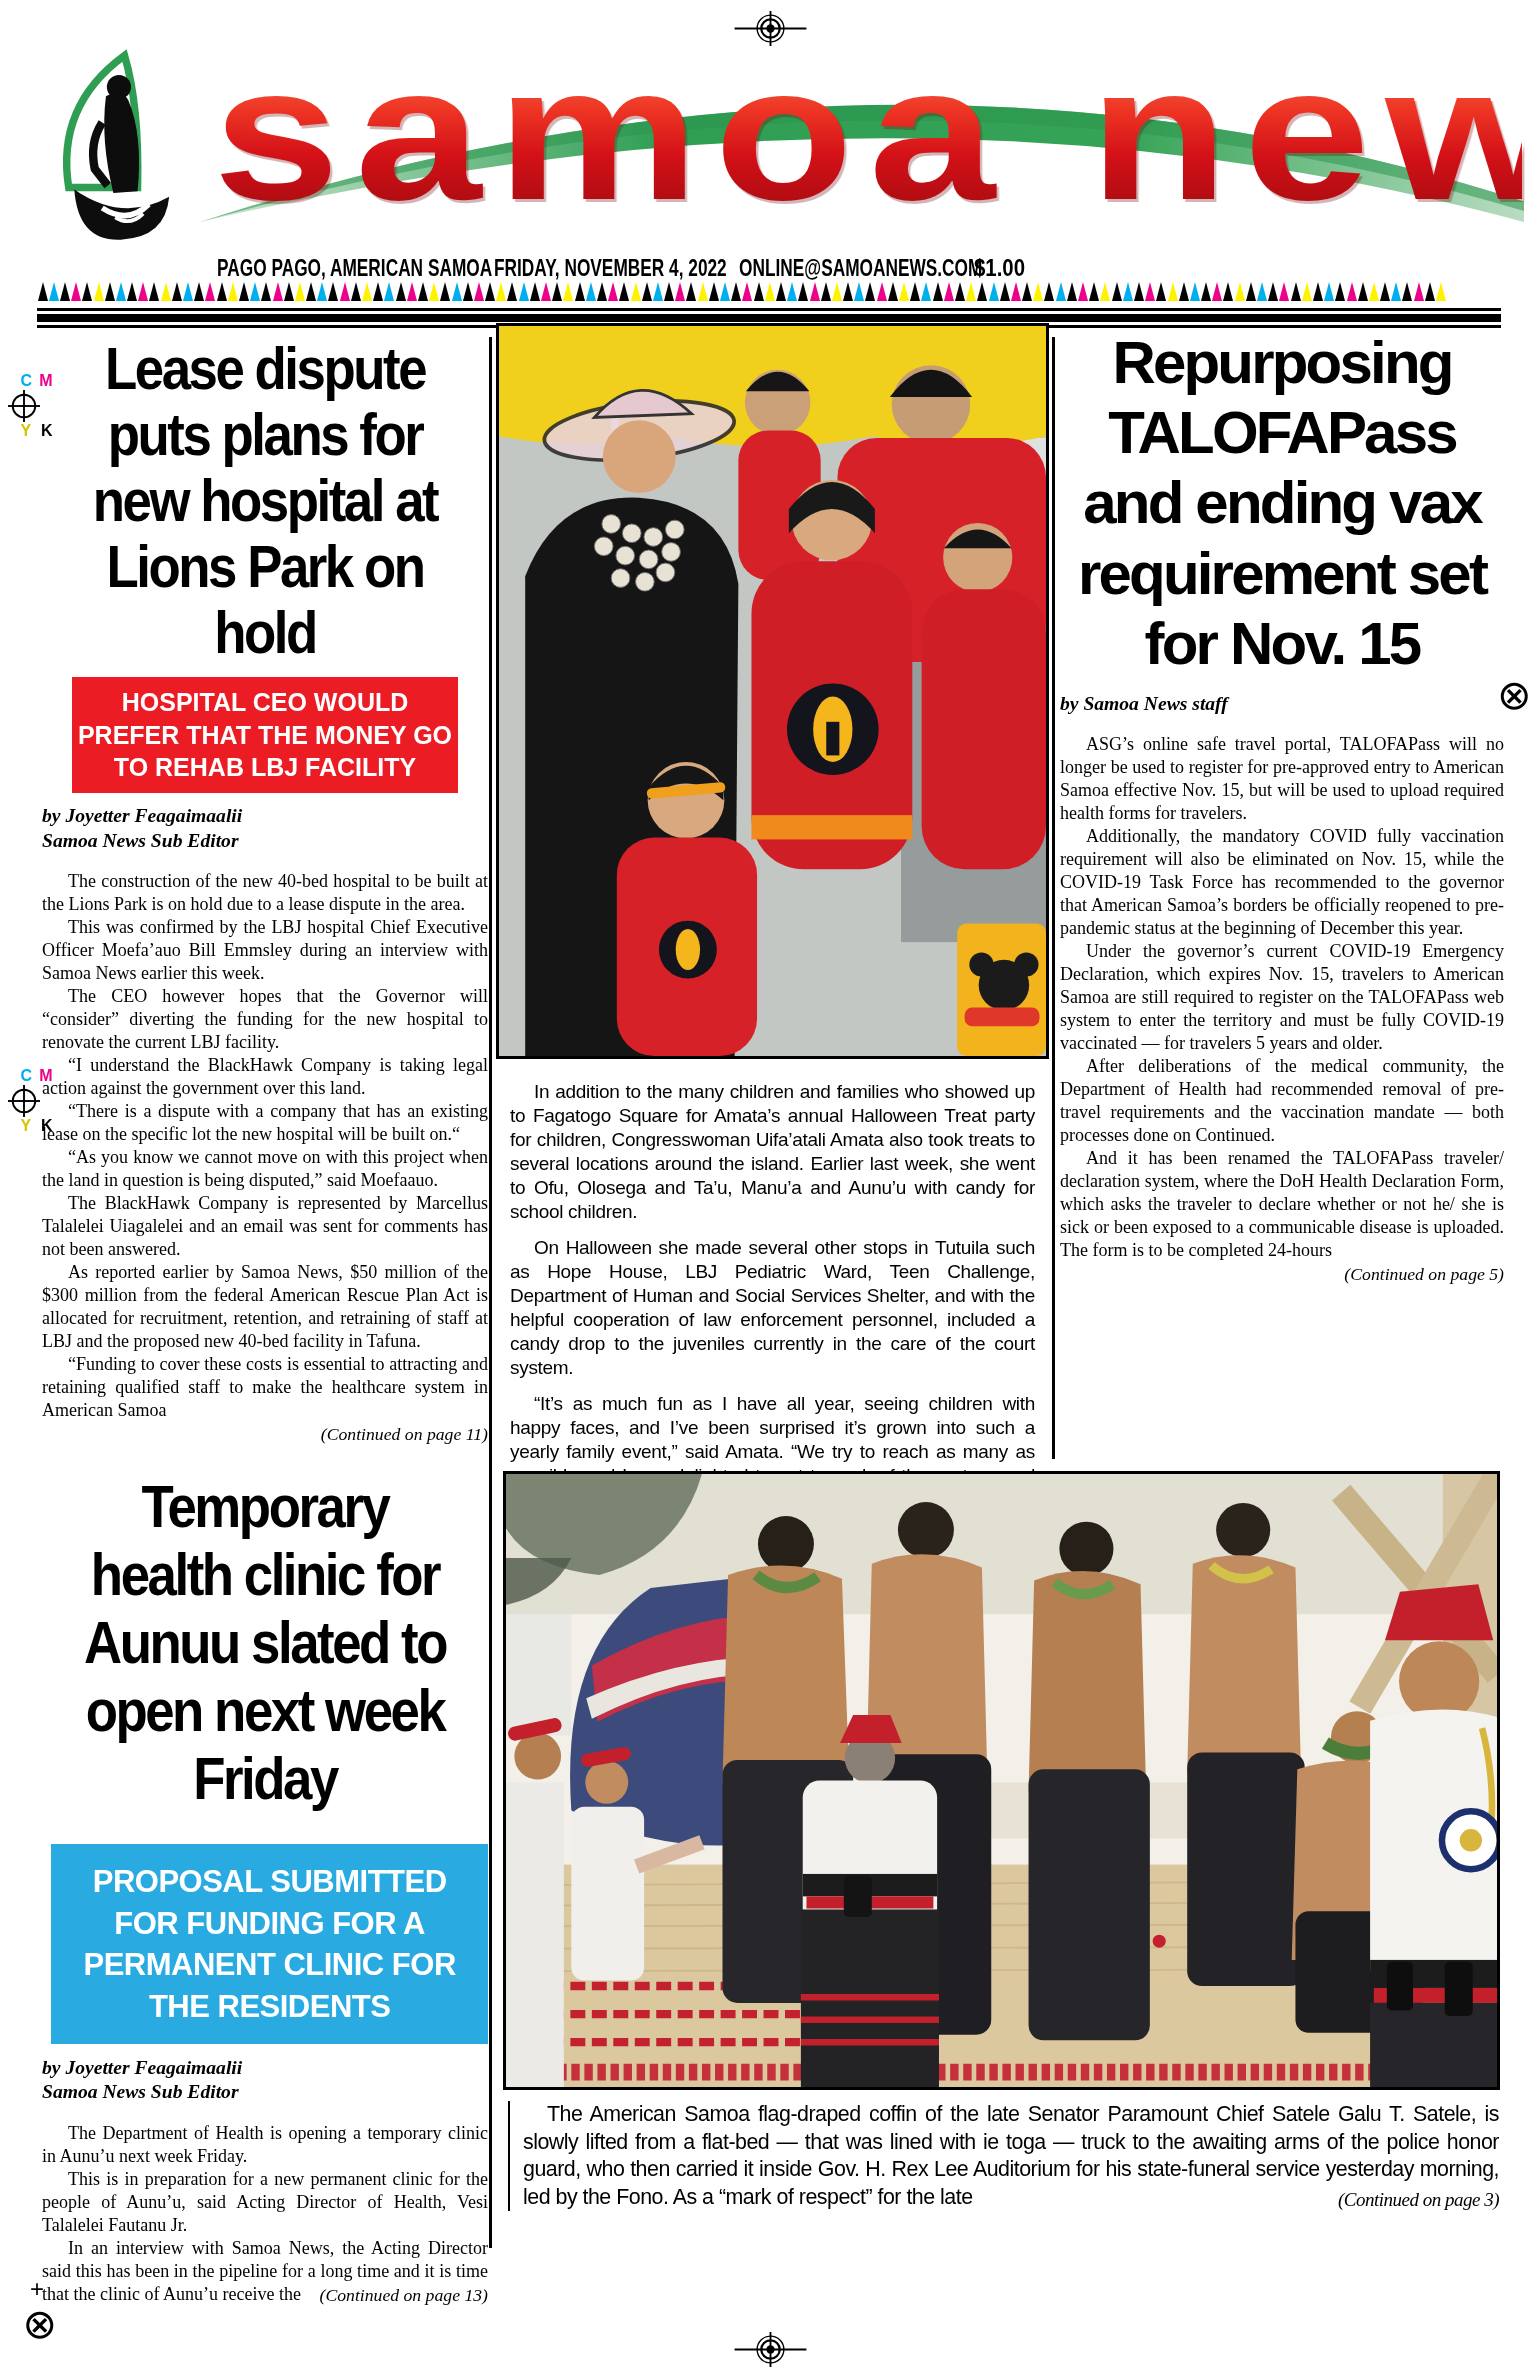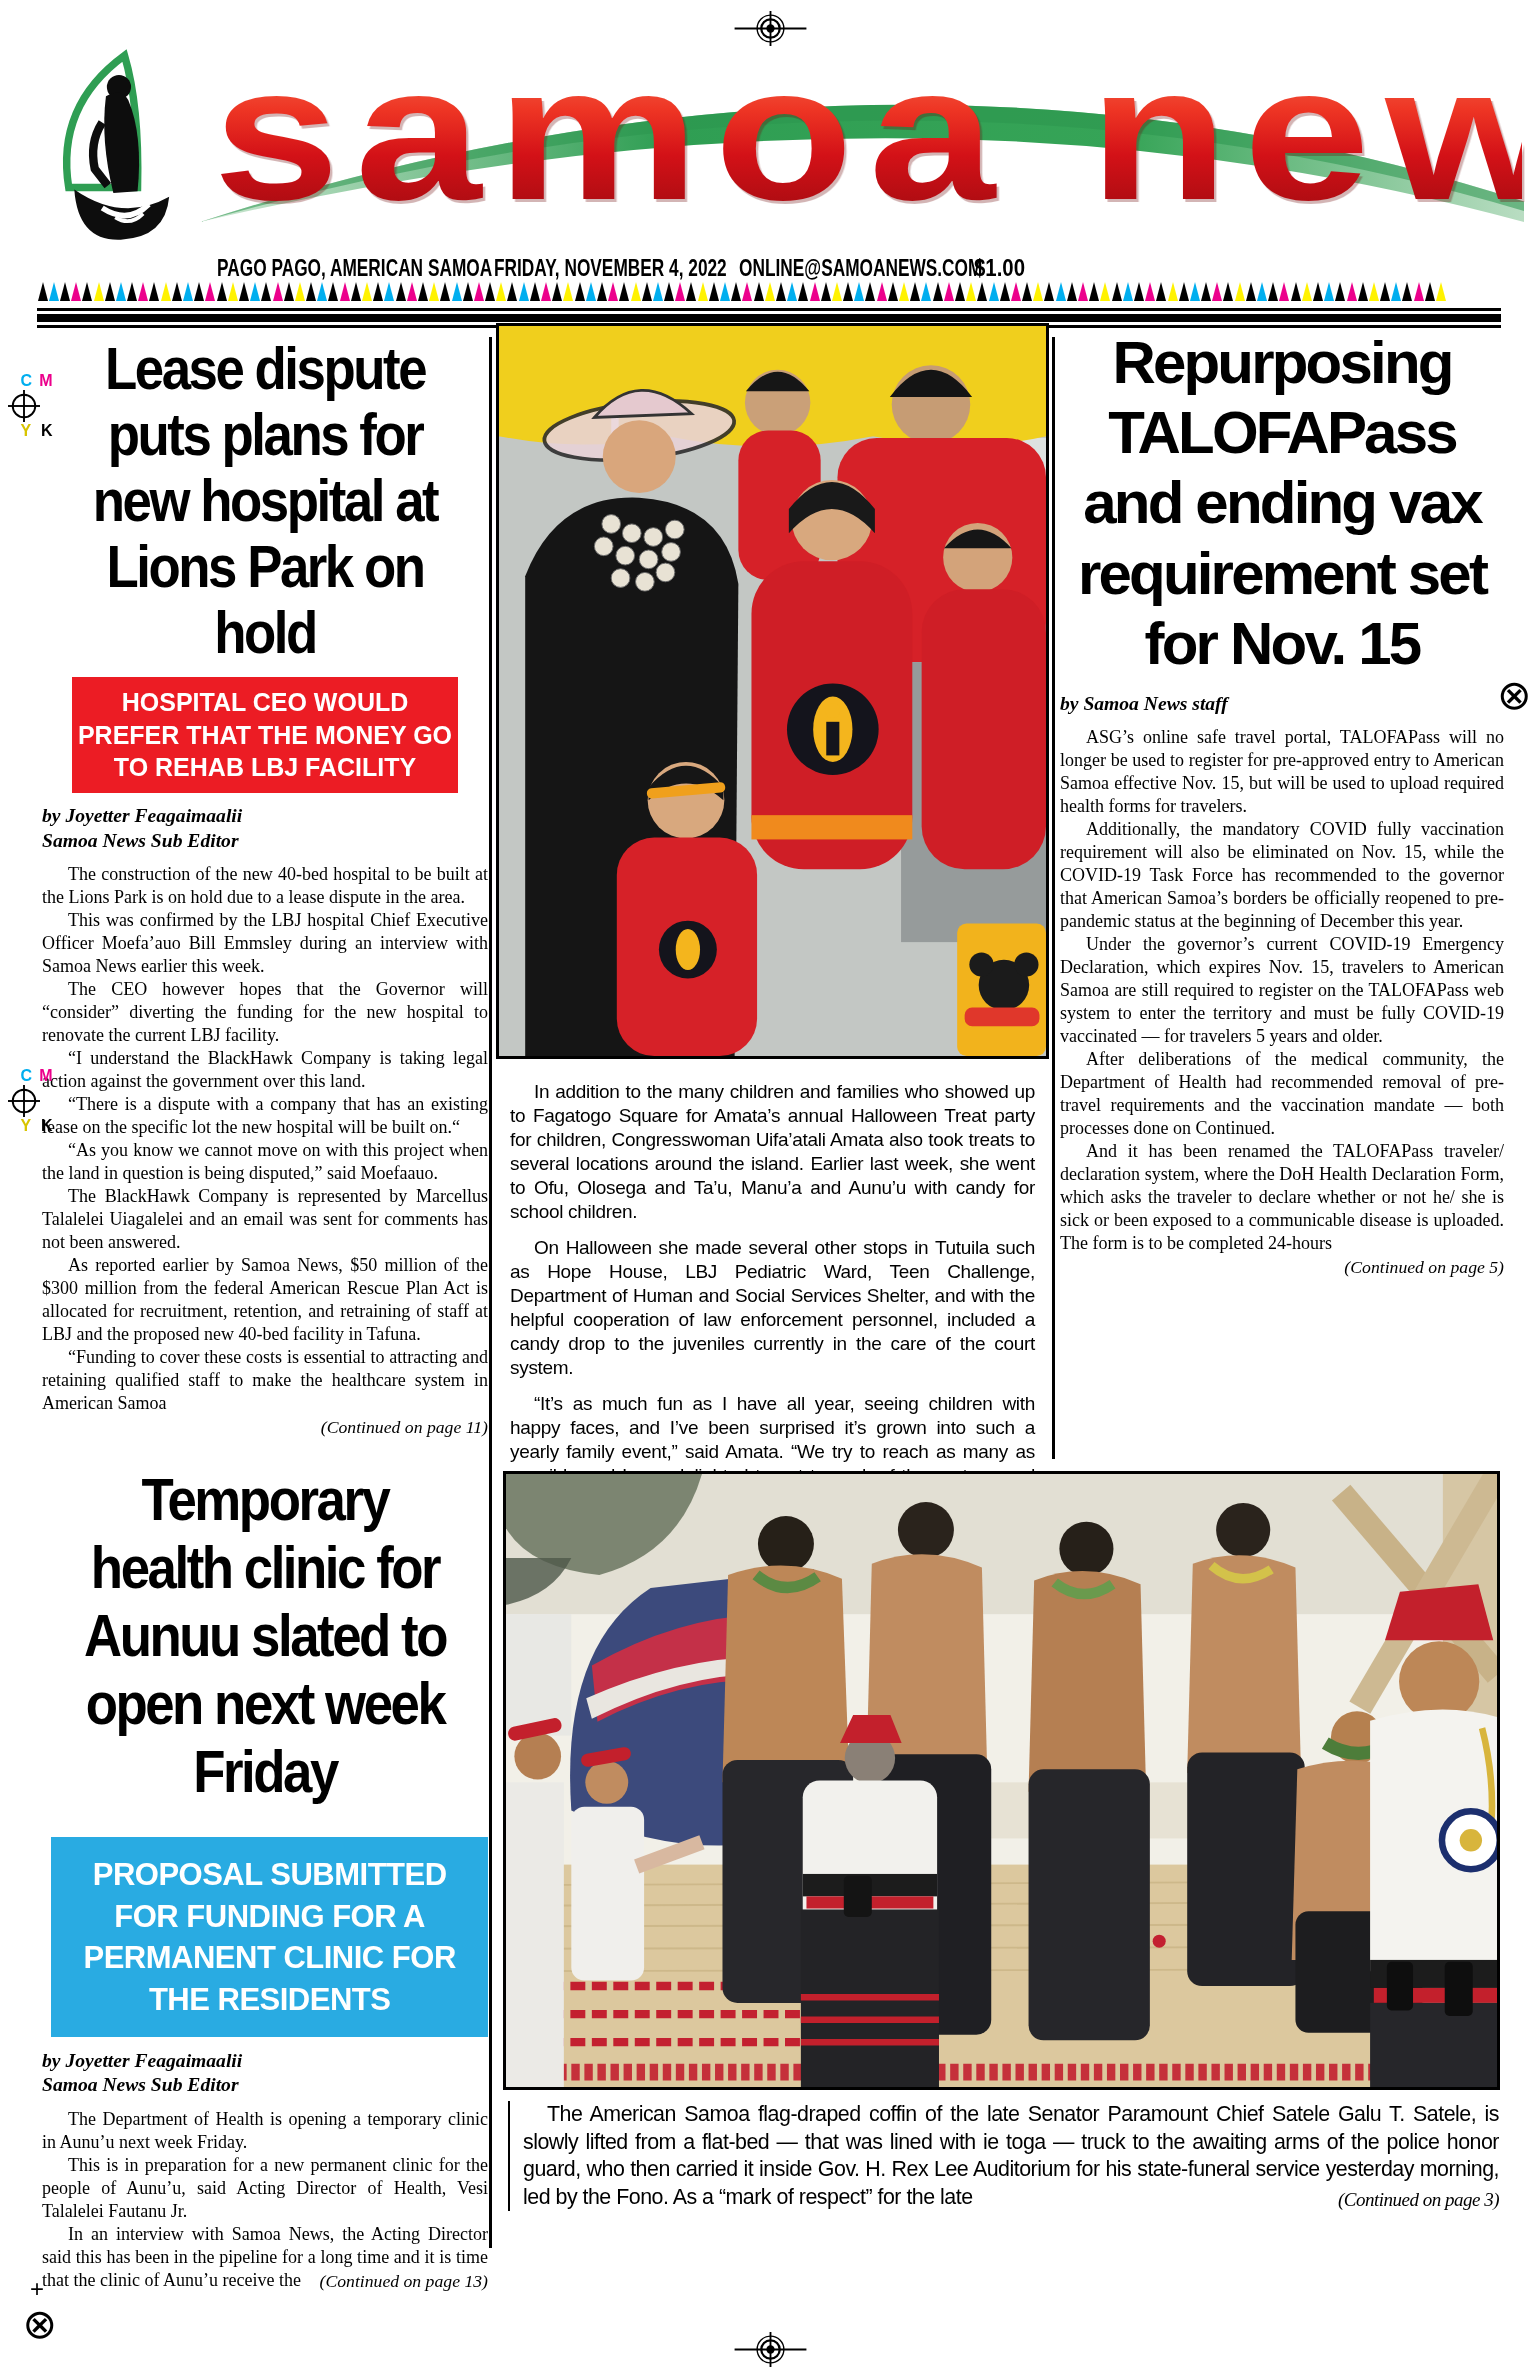--- a/index.html
+++ b/index.html
@@ -50,21 +50,21 @@
 
   
   .headline{font-family:"Liberation Sans", sans-serif;font-weight:700;text-align:center;
             letter-spacing:-2.8px;margin:0;color:#000;}
   .hl-squeeze{transform:scaleX(.88);transform-origin:center top;}
   .kicker{font-family:"Liberation Sans", sans-serif;font-weight:700;color:#fff;text-align:center;}
   .kicker.red{background:#EC1C24;font-size:25px;line-height:1.3;margin:11.2px 30px 0;padding:9.3px 5.6px;}
   .kicker.cyan{background:#29ABE2;font-size:31px;line-height:1.34;margin:32px 0 0 9.3px;padding:17px 7px;letter-spacing:-0.5px;}
   .byline{font:bold italic 19.6px "Liberation Serif", serif;line-height:1.25;margin-top:11.2px;}
   .byline div{display:block;}
-  .bodycopy{font-size:18px;line-height:23px;text-align:justify;margin-top:10px;}
+  .bodycopy{font-size:18px;line-height:23px;text-align:justify;margin-top:17px;}
   .bodycopy p{margin:0;text-indent:26px;}
   .continued{font:italic 17.7px "Liberation Serif", serif;text-align:right;margin-top:1.9px;}
   .rel{position:relative;}
   .cont-abs{position:absolute;right:0;bottom:0;font:italic 17.7px "Liberation Serif", serif;}
 
   
   .col-left{position:absolute;left:42px;top:336px;width:446px;}
   .col-right{position:absolute;left:1060px;top:328px;width:444px;}
   .col-left .headline{font-size:60px;line-height:1.1;}
   .col-right .headline{font-size:60px;line-height:1.17;letter-spacing:-2.8px;margin-bottom:13px;}

